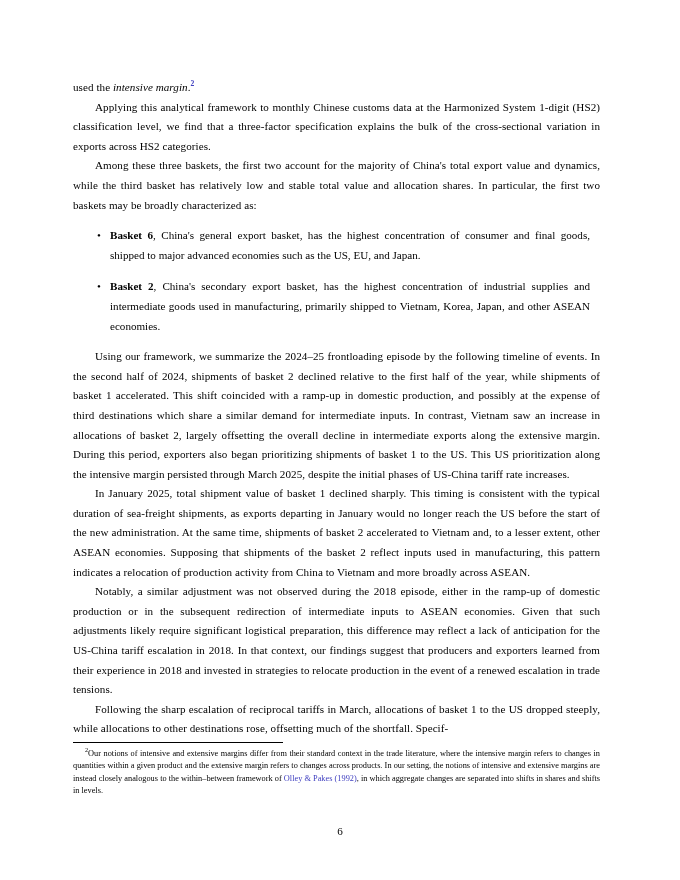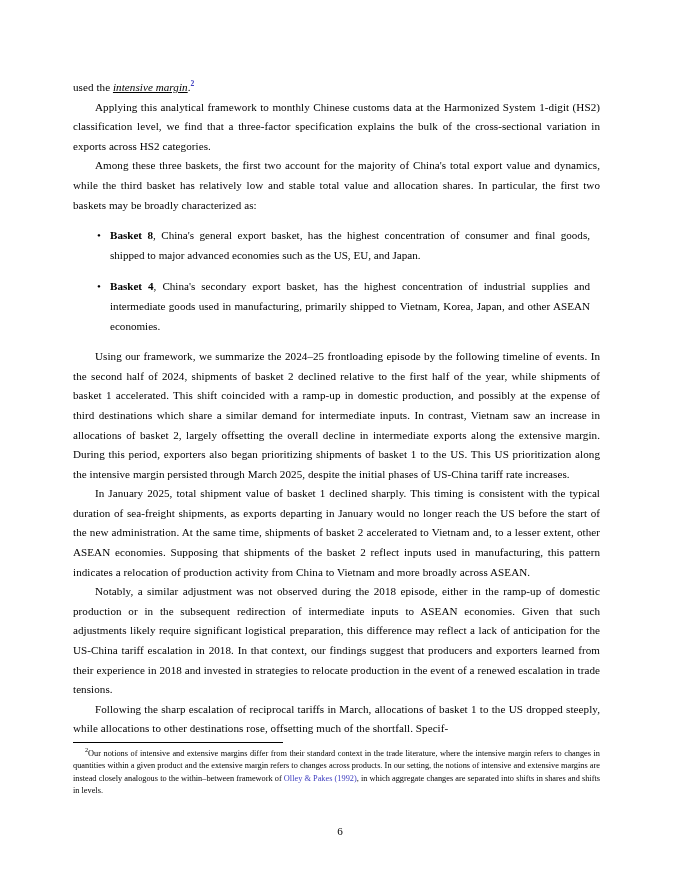--- a/index.html
+++ b/index.html
@@ -35,21 +35,20 @@
     hyphens: none;
     letter-spacing: 0.005em;
   }
 
   p.indent {
     text-indent: 22px;
   }
 
   .ital {
     font-style: italic;
-    text-decoration: underline;
   }
 
   .bold {
     font-weight: bold;
   }
 
   sup.fn-mark {
     font-size: 7.6px;
     vertical-align: super;
     line-height: 0;
@@ -130,24 +129,24 @@
 <div class="page">
 
   <p class="body-par"><span>used the </span><span class="ital">intensive margin</span><span>.</span><sup class="fn-mark">2</sup></p>
 
   <p class="body-par indent">Applying this analytical framework to monthly Chinese customs data at the Harmonized System 1-digit (HS2) classification level, we find that a three-factor specification explains the bulk of the cross-sectional variation in exports across HS2 categories.</p>
 
   <p class="body-par indent">Among these three baskets, the first two account for the majority of China's total export value and dynamics, while the third basket has relatively low and stable total value and allocation shares. In particular, the first two baskets may be broadly characterized as:</p>
 
   <ul class="basket-list">
     <li>
-      <span class="bullet-dot">•</span><span class="bold">Basket 8</span><span>, China's general export basket, has the highest concentration of consumer and final goods, shipped to major advanced economies such as the US, EU, and Japan.</span>
+      <span class="bullet-dot">•</span><span class="bold">Basket 6</span><span>, China's general export basket, has the highest concentration of consumer and final goods, shipped to major advanced economies such as the US, EU, and Japan.</span>
     </li>
     <li>
-      <span class="bullet-dot">•</span><span class="bold">Basket 4</span><span>, China's secondary export basket, has the highest concentration of industrial supplies and intermediate goods used in manufacturing, primarily shipped to Vietnam, Korea, Japan, and other ASEAN economies.</span>
+      <span class="bullet-dot">•</span><span class="bold">Basket 2</span><span>, China's secondary export basket, has the highest concentration of industrial supplies and intermediate goods used in manufacturing, primarily shipped to Vietnam, Korea, Japan, and other ASEAN economies.</span>
     </li>
   </ul>
 
   <p class="body-par indent">Using our framework, we summarize the 2024–25 frontloading episode by the following timeline of events. In the second half of 2024, shipments of basket 2 declined relative to the first half of the year, while shipments of basket 1 accelerated. This shift coincided with a ramp-up in domestic production, and possibly at the expense of third destinations which share a similar demand for intermediate inputs. In contrast, Vietnam saw an increase in allocations of basket 2, largely offsetting the overall decline in intermediate exports along the extensive margin. During this period, exporters also began prioritizing shipments of basket 1 to the US. This US prioritization along the intensive margin persisted through March 2025, despite the initial phases of US-China tariff rate increases.</p>
 
   <p class="body-par indent">In January 2025, total shipment value of basket 1 declined sharply. This timing is consistent with the typical duration of sea-freight shipments, as exports departing in January would no longer reach the US before the start of the new administration. At the same time, shipments of basket 2 accelerated to Vietnam and, to a lesser extent, other ASEAN economies. Supposing that shipments of the basket 2 reflect inputs used in manufacturing, this pattern indicates a relocation of production activity from China to Vietnam and more broadly across ASEAN.</p>
 
   <p class="body-par indent">Notably, a similar adjustment was not observed during the 2018 episode, either in the ramp-up of domestic production or in the subsequent redirection of intermediate inputs to ASEAN economies. Given that such adjustments likely require significant logistical preparation, this difference may reflect a lack of anticipation for the US-China tariff escalation in 2018. In that context, our findings suggest that producers and exporters learned from their experience in 2018 and invested in strategies to relocate production in the event of a renewed escalation in trade tensions.</p>
 
   <p class="body-par indent">Following the sharp escalation of reciprocal tariffs in March, allocations of basket 1 to the US dropped steeply, while allocations to other destinations rose, offsetting much of the shortfall. Specif-</p>

